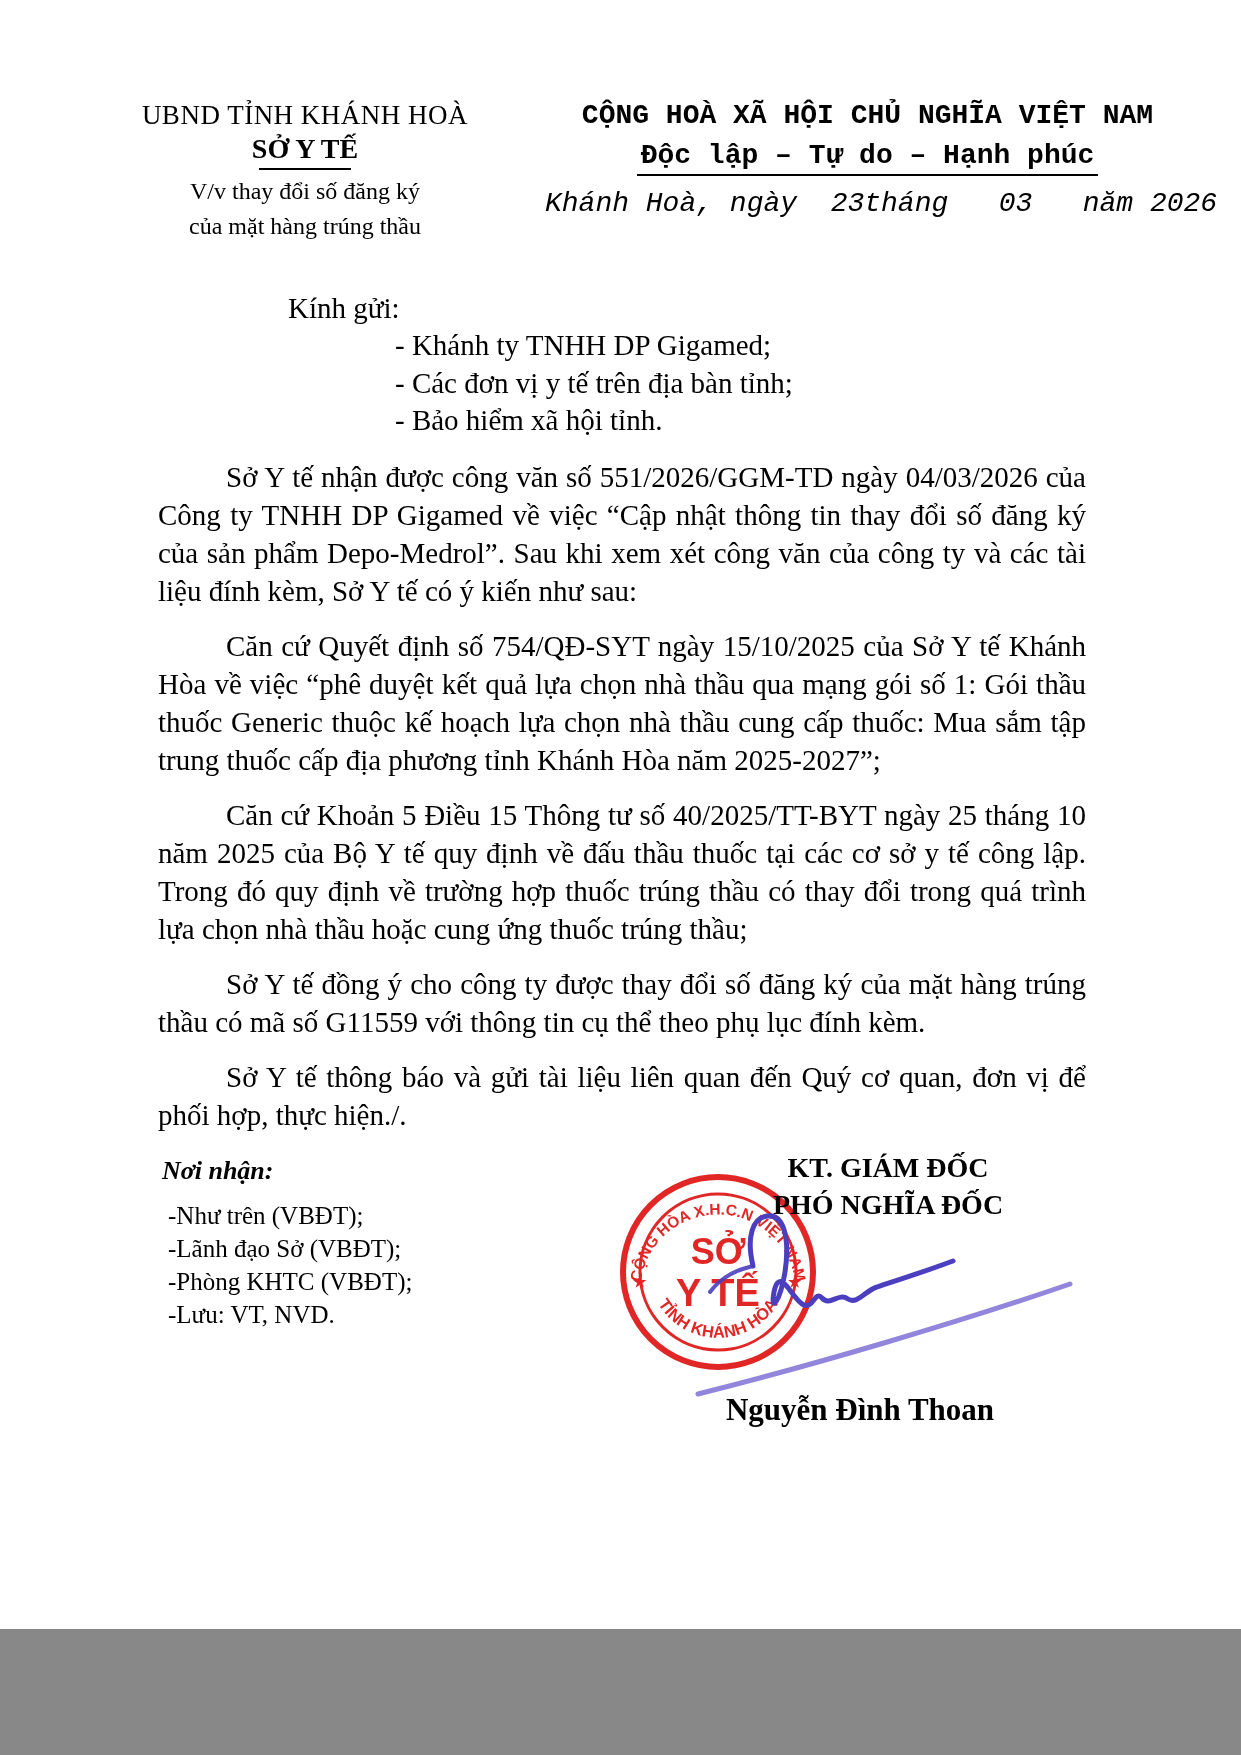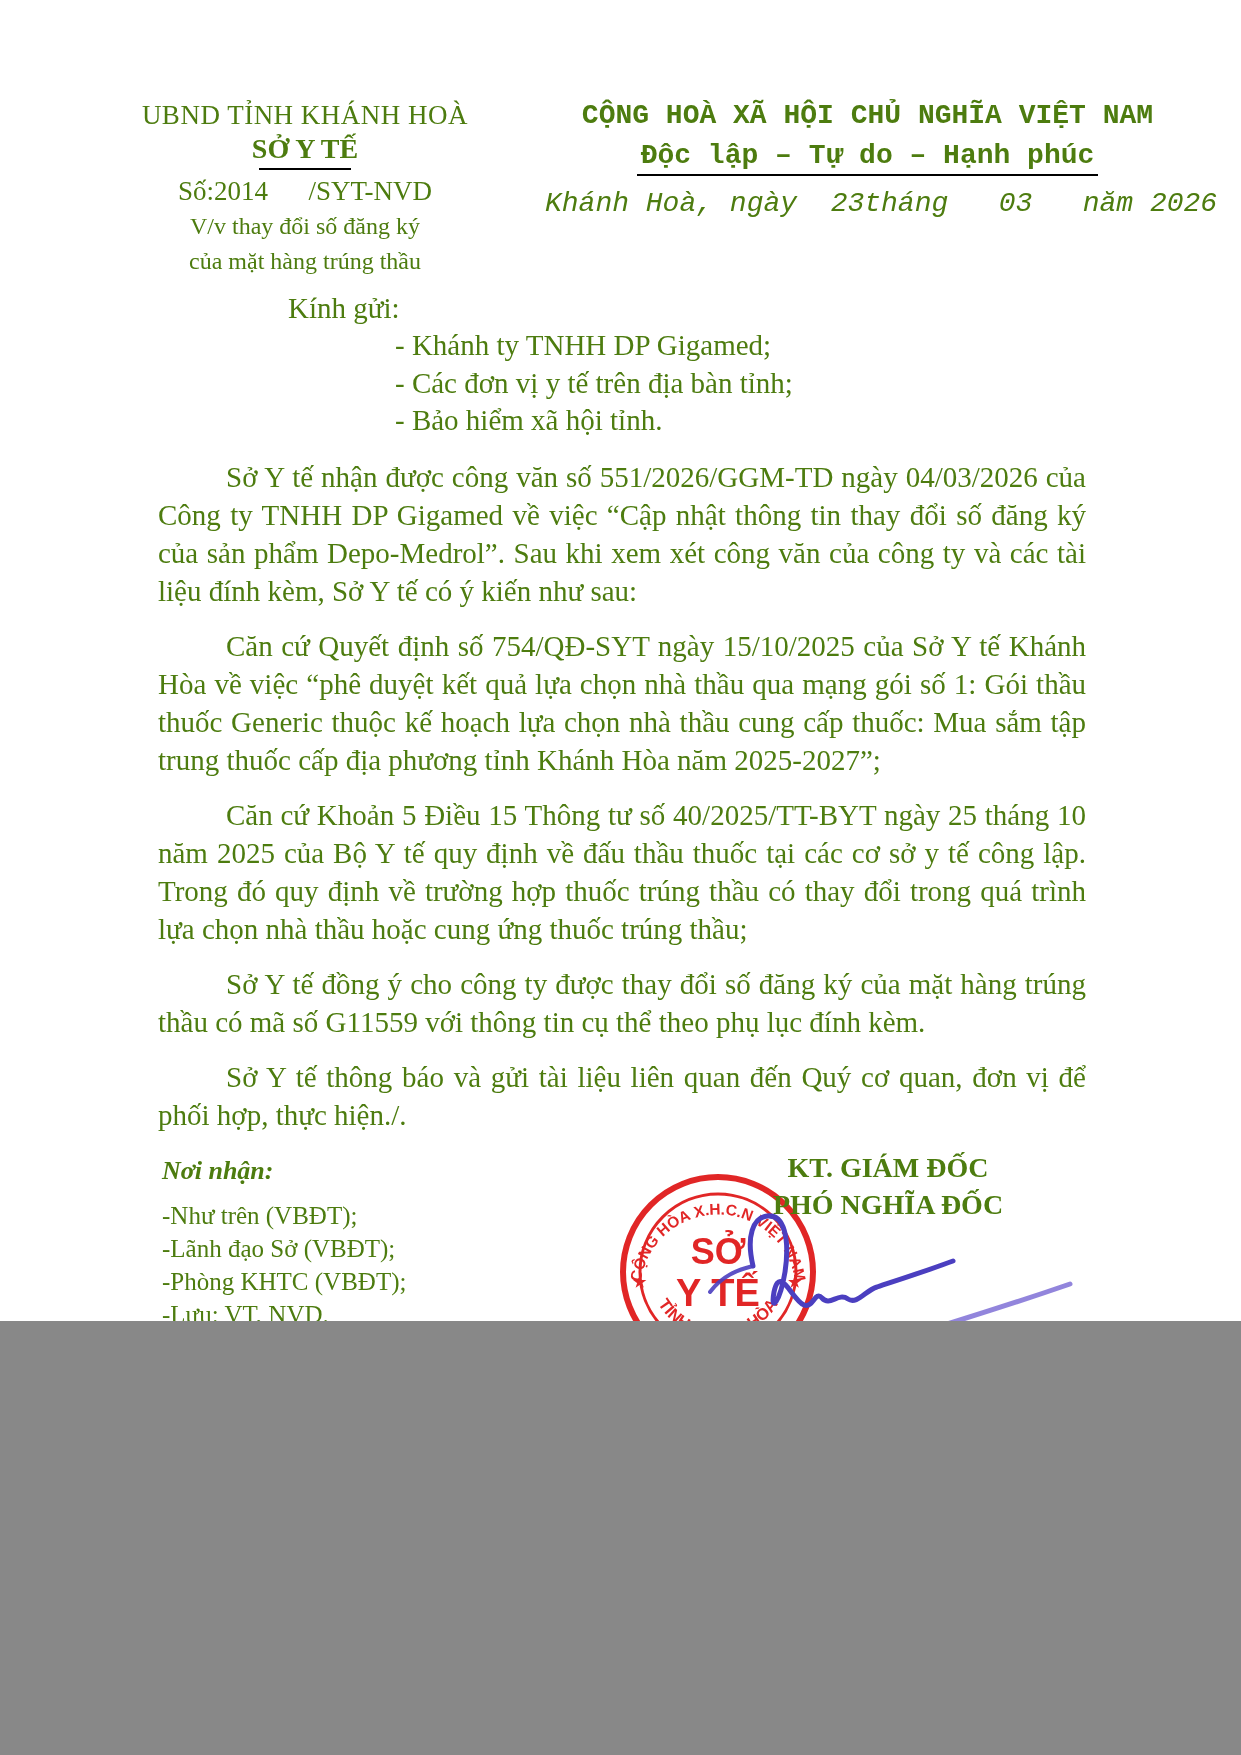--- a/index.html
+++ b/index.html
@@ -1,21 +1,21 @@
 <!DOCTYPE html>
 <html><head>
 <meta charset="utf-8">
 <style>
   html,body{margin:0;padding:0;background:#888;}
   .page{
     position:relative;
-    width:1241px;height:1321px;
+    width:1241px;height:1629px;
     background:#ffffff;
     font-family:"Liberation Serif", serif;
-    color:#4d7c0f;
+    color:#000000;
     overflow:hidden;
   }
   .pre{white-space:pre;}
   
   .hdr-left{
     position:absolute;left:140px;top:100px;width:330px;
     text-align:center;
   }
   .hdr-left .l1{font-size:27px;letter-spacing:.5px;}
   .hdr-left .l2{font-size:28px;font-weight:bold;margin-top:2px;}
@@ -37,41 +37,40 @@
   .recipients .items div{margin-top:4px;}
   
   .body-text{
     position:absolute;left:158px;top:458px;width:928px;
     font-size:29px;line-height:38px;text-align:justify;
   }
   .body-text p{margin:0 0 17px 0;text-indent:68px;}
   
   .noi-nhan{position:absolute;left:162px;top:1156px;}
   .noi-nhan .label{font-size:26px;font-weight:bold;font-style:italic;}
-  .noi-nhan .items{font-size:25px;line-height:33px;margin-top:13px;}
+  .noi-nhan .items{font-size:25px;line-height:33px;margin-top:13px;margin-left:6px;}
   .sig-titles{position:absolute;left:688px;top:1152px;width:400px;text-align:center;z-index:2;font-family:Liberation Serif, serif;}
   .sig-titles .t1{font-size:28px;font-weight:bold;}
   .sig-titles .t2{font-size:28px;font-weight:bold;margin-top:5px;}
   .sig-name{position:absolute;left:660px;top:1392px;width:400px;text-align:center;
     font-size:31px;font-weight:bold;z-index:2;}
   
   .seal{position:absolute;left:618px;top:1172px;width:200px;height:200px;z-index:1;opacity:.95;}
   .seal text{font-family:"Liberation Sans", sans-serif;font-weight:bold;}
   .ink{position:absolute;left:560px;top:1180px;width:560px;height:260px;z-index:3;}
 </style>
 </head>
 <body>
 
 <div class="page">
 
   <div class="hdr-left">
     <div class="l1">UBND TỈNH KHÁNH HOÀ</div>
     <div class="l2">SỞ Y TẾ</div>
     <div class="rule"></div>
-    <div class="num pre">Số:2014      /SYT-NVD</div>
     <div class="sub">V/v thay đổi số đăng ký</div>
     <div class="sub">của mặt hàng trúng thầu</div>
   </div>
 
   <div class="hdr-right">
     <div class="l1">CỘNG HOÀ XÃ HỘI CHỦ NGHĨA VIỆT NAM</div>
     <div><span class="l2">Độc lập – Tự do – Hạnh phúc</span></div>
     <div class="date pre">Khánh Hoà, ngày  23tháng   03   năm 2026</div>
   </div>
 

